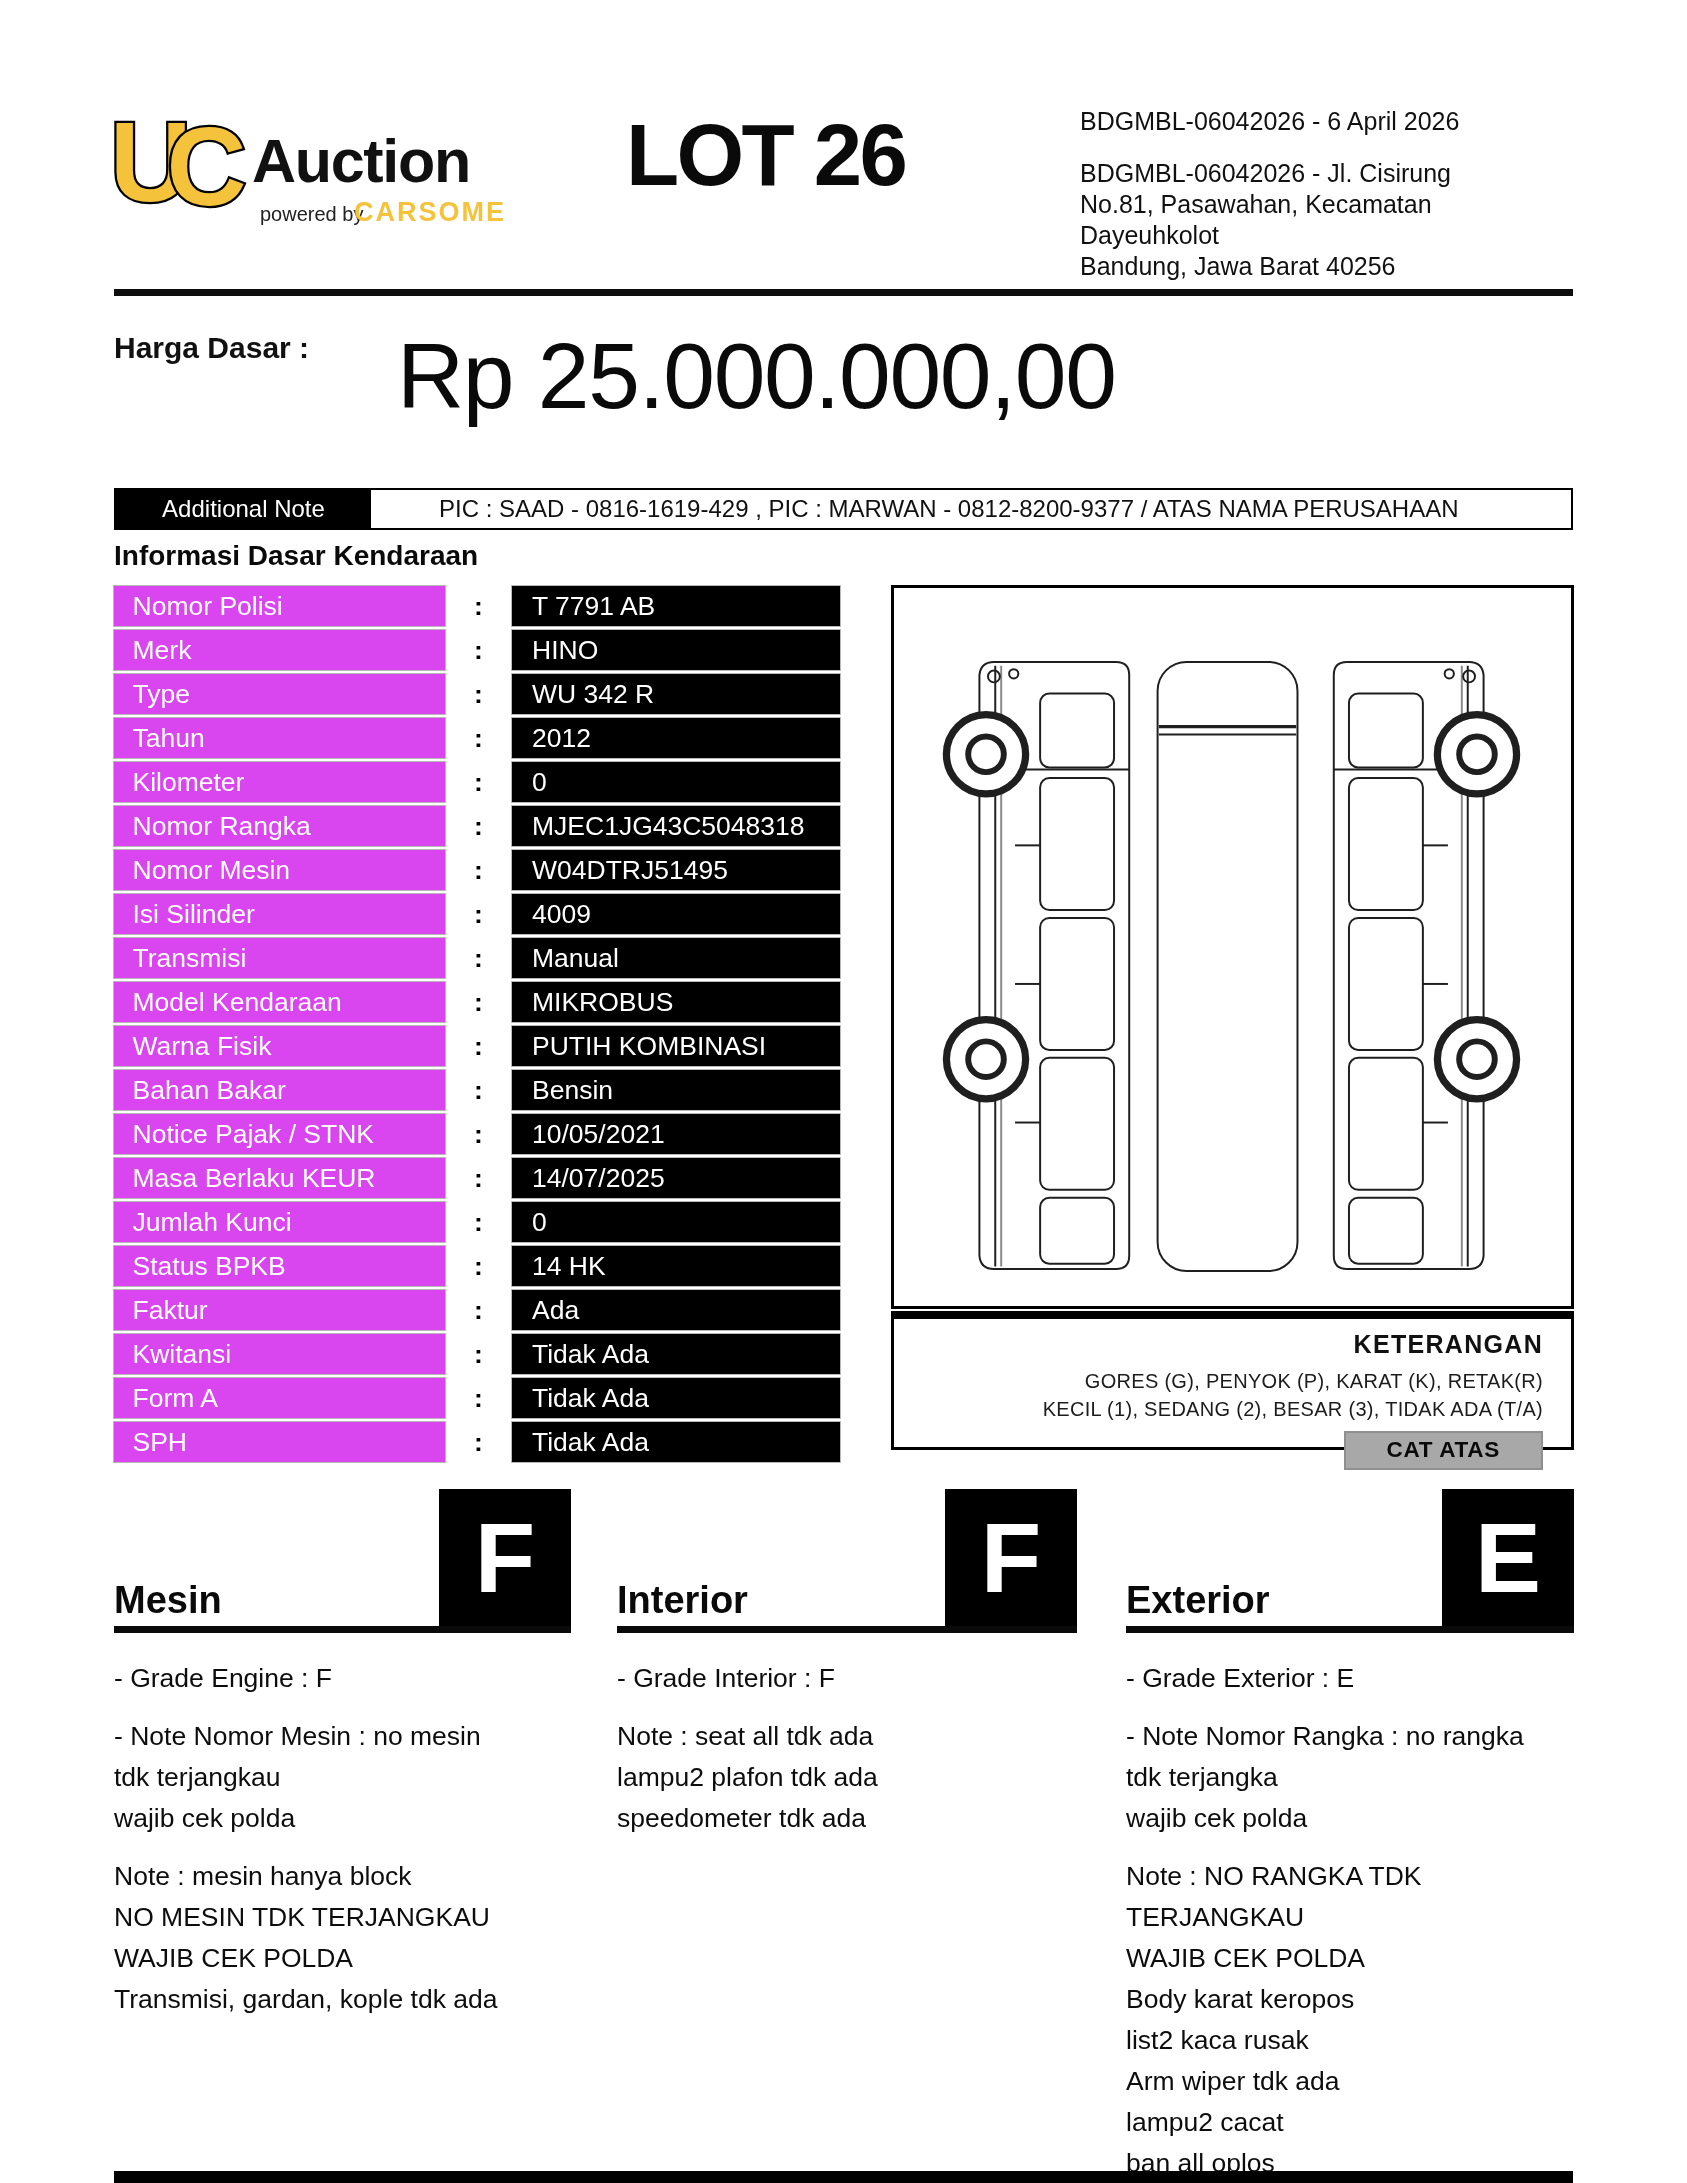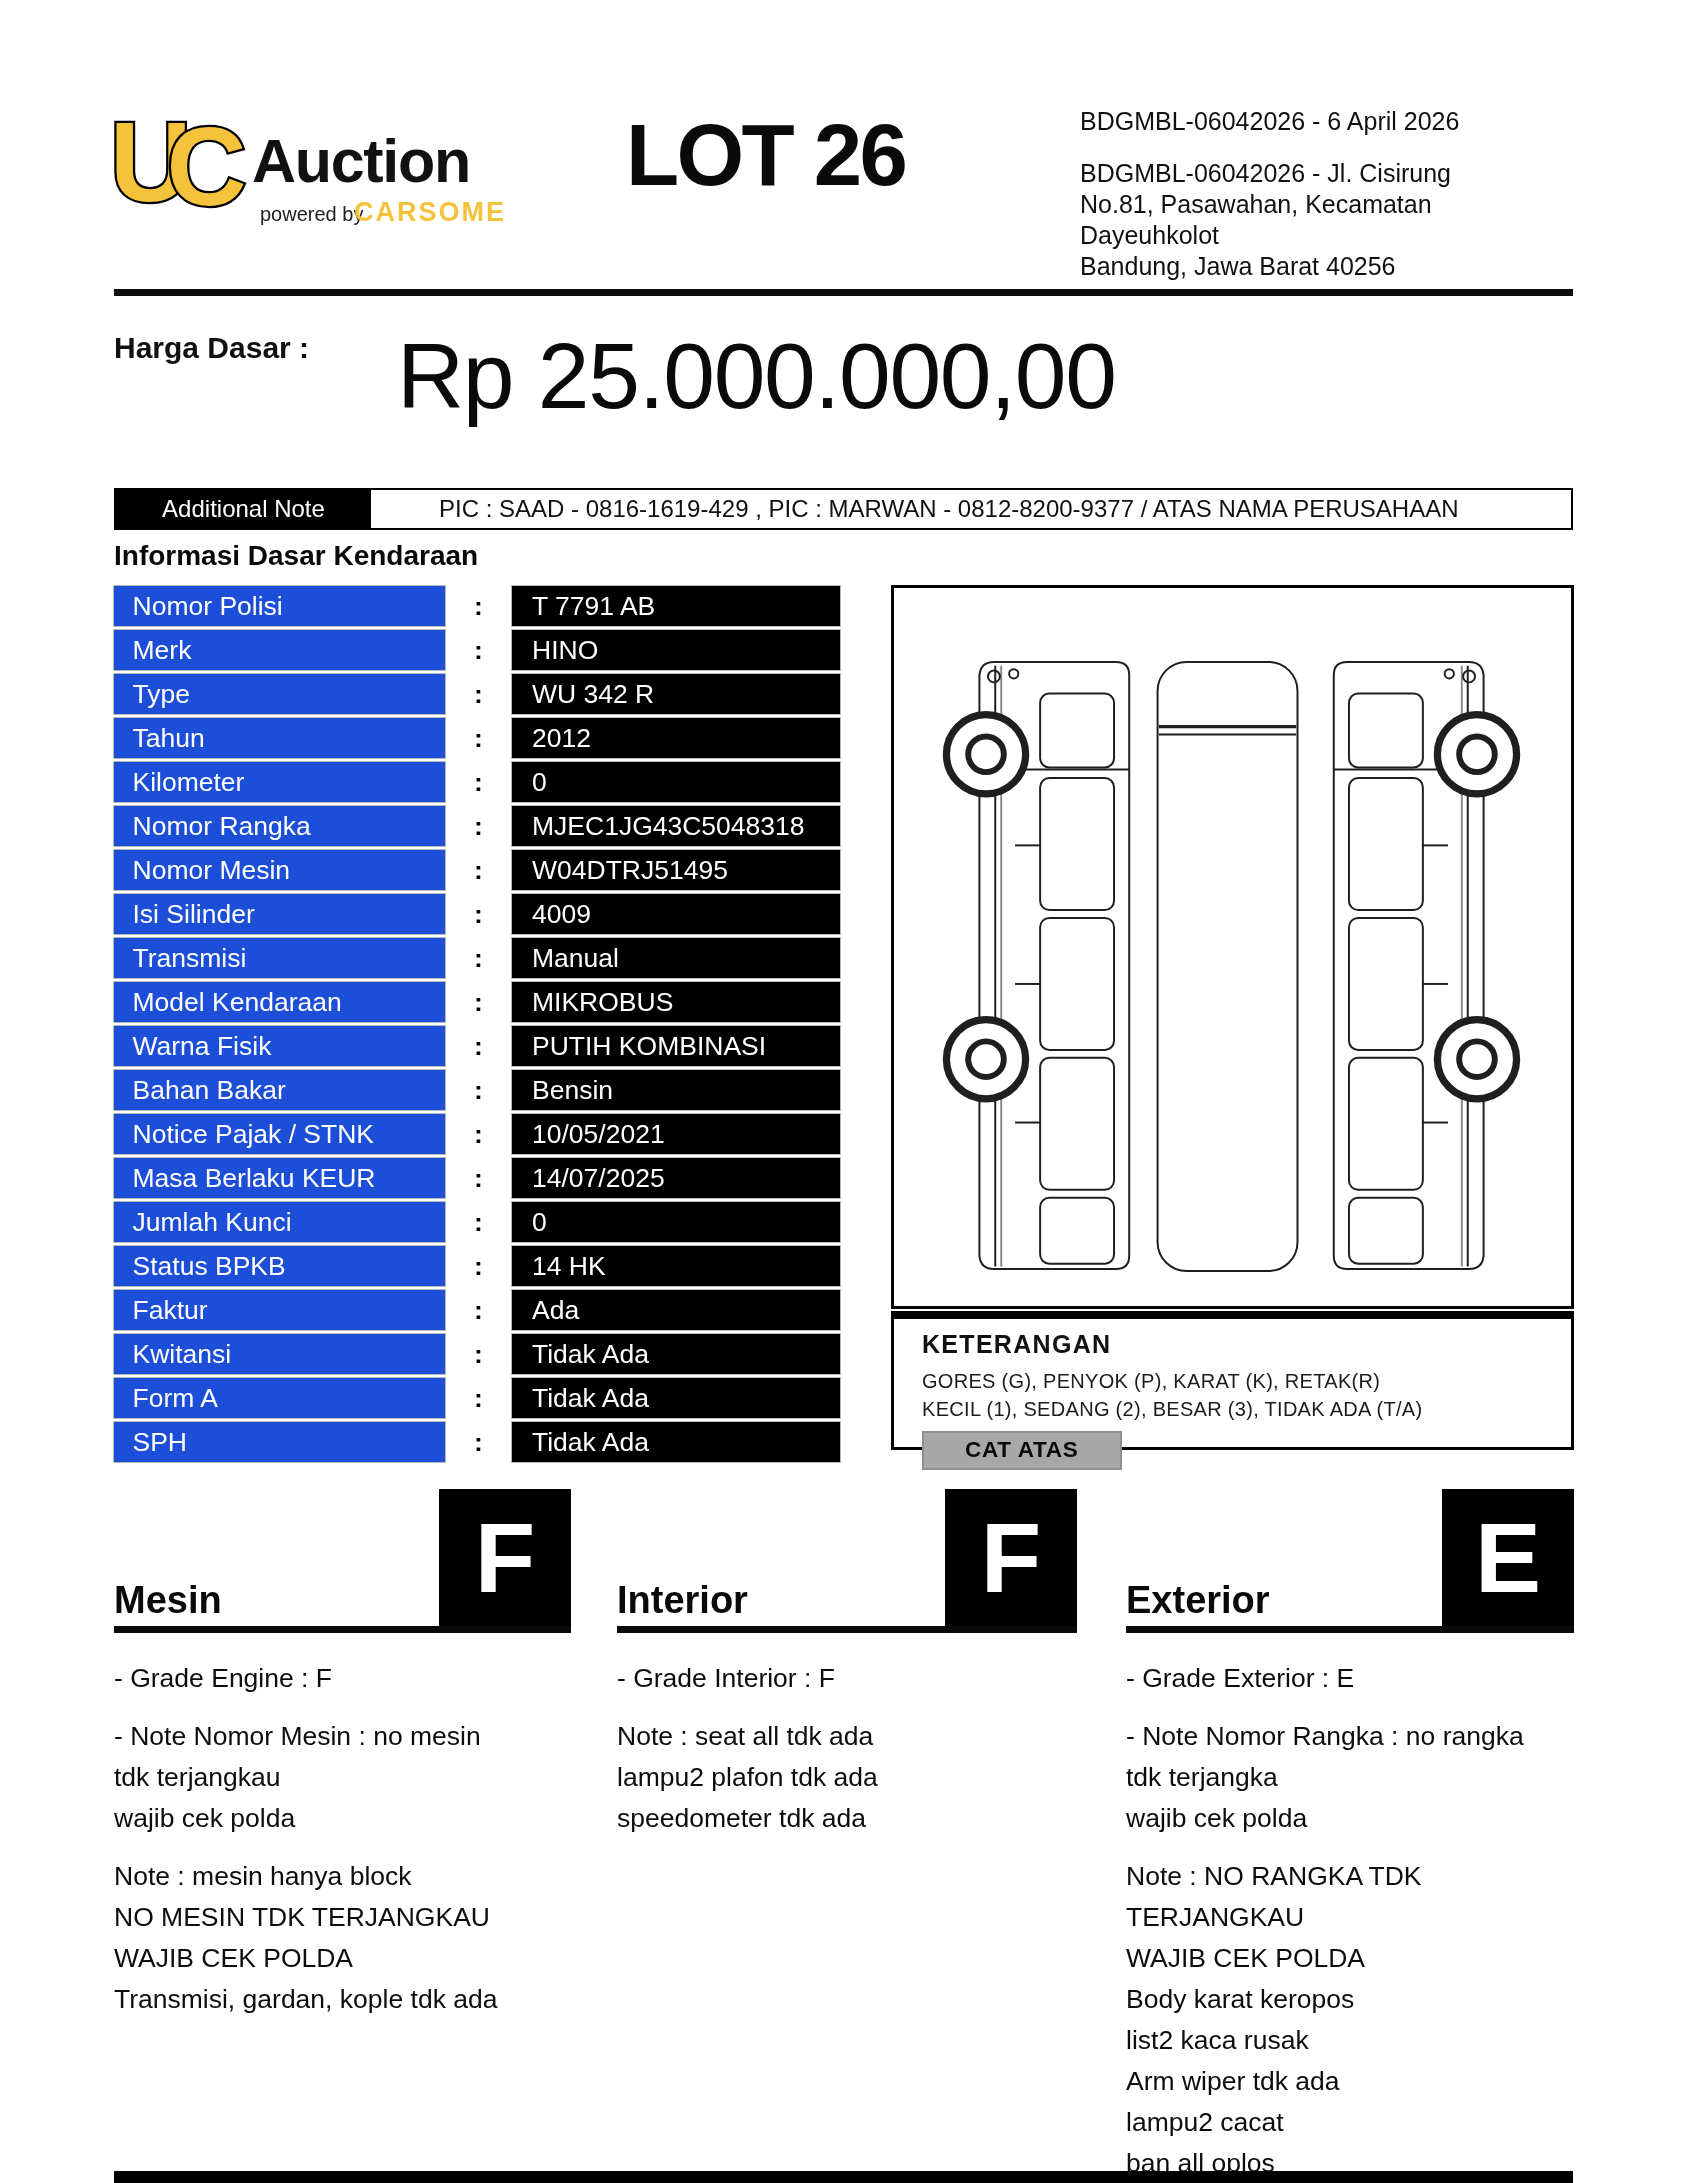--- a/index.html
+++ b/index.html
@@ -27,27 +27,27 @@
 
   
   .addnote { position:absolute; left:114px; top:488px; width:1459px; height:42px; border:2.6px solid #000; display:flex; align-items:stretch; background:#fff;gap:40px; }
   .addnote-label { width:255px; background:#000; color:#fff; font-size:24px; display:flex; align-items:center; justify-content:center; }
   .addnote-value { flex:1; display:flex; align-items:center; padding-left:28px; font-size:24px; color:#111; }
 
   
   .info-title { position:absolute; left:114px; top:540px; font-size:28px; font-weight:700; color:#0a0a0a; }
   .info-table { position:absolute; left:114px; top:586px; width:727px; }
   .info-row { display:flex; height:40px; margin-bottom:4px; }
-  .cell-label { width:331px; background:#1d4ed8; color:#fff; font-size:26.5px; display:flex; align-items:center; padding-left:18.5px; outline:0.7px solid #b8b8b8; }
+  .cell-label { width:331px; background:#d946ef; color:#fff; font-size:26.5px; display:flex; align-items:center; padding-left:18.5px; outline:0.7px solid #b8b8b8; }
   .cell-colon { width:67px; display:flex; align-items:center; justify-content:center; font-size:26.5px; font-weight:700; color:#000; }
   .cell-value { width:328px; background:#000; color:#fff; font-size:26.5px; display:flex; align-items:center; padding-left:20px; outline:0.7px solid #b8b8b8;text-align:center; }
 
   
   .diagram-box { position:absolute; left:891px; top:585px; width:683px; height:724px; border:3.3px solid #000; background:#fff; }
-  .keterangan-box { position:absolute; left:891px; top:1311px; width:683px; height:139px; border:3.3px solid #000; border-top-width:8px; background:#fff; padding:10.6px 28px 0 28px; }
+  .keterangan-box { position:absolute; left:891px; top:1311px; width:683px; height:139px; border:3.3px solid #000; border-top-width:8px; background:#fff; padding:10.6px 28px 0 28px;text-align:right; }
   .keterangan-title { font-size:25px; font-weight:600; letter-spacing:1.3px; color:#111; margin-bottom:8px; }
   .keterangan-line { font-size:20px; font-weight:500; letter-spacing:0.3px; line-height:28px; color:#1c1c1c; }
   .cat-ulang { display:inline-block; margin-top:8px; background:#a8a8a8; border:2px solid #8f8f8f; color:#0a0a0a; font-size:22.5px; font-weight:700; letter-spacing:0.7px; padding:4.6px 41px; }
 
   
   .grades { position:absolute; left:114px; top:1489px; width:1459px; height:662px; }
   .grade-col { position:absolute; top:0; }
   .grade-col.c1 { left:0; width:457px; }
   .grade-col.c2 { left:503px; width:460px; }
   .grade-col.c3 { left:1012px; width:448px; }

